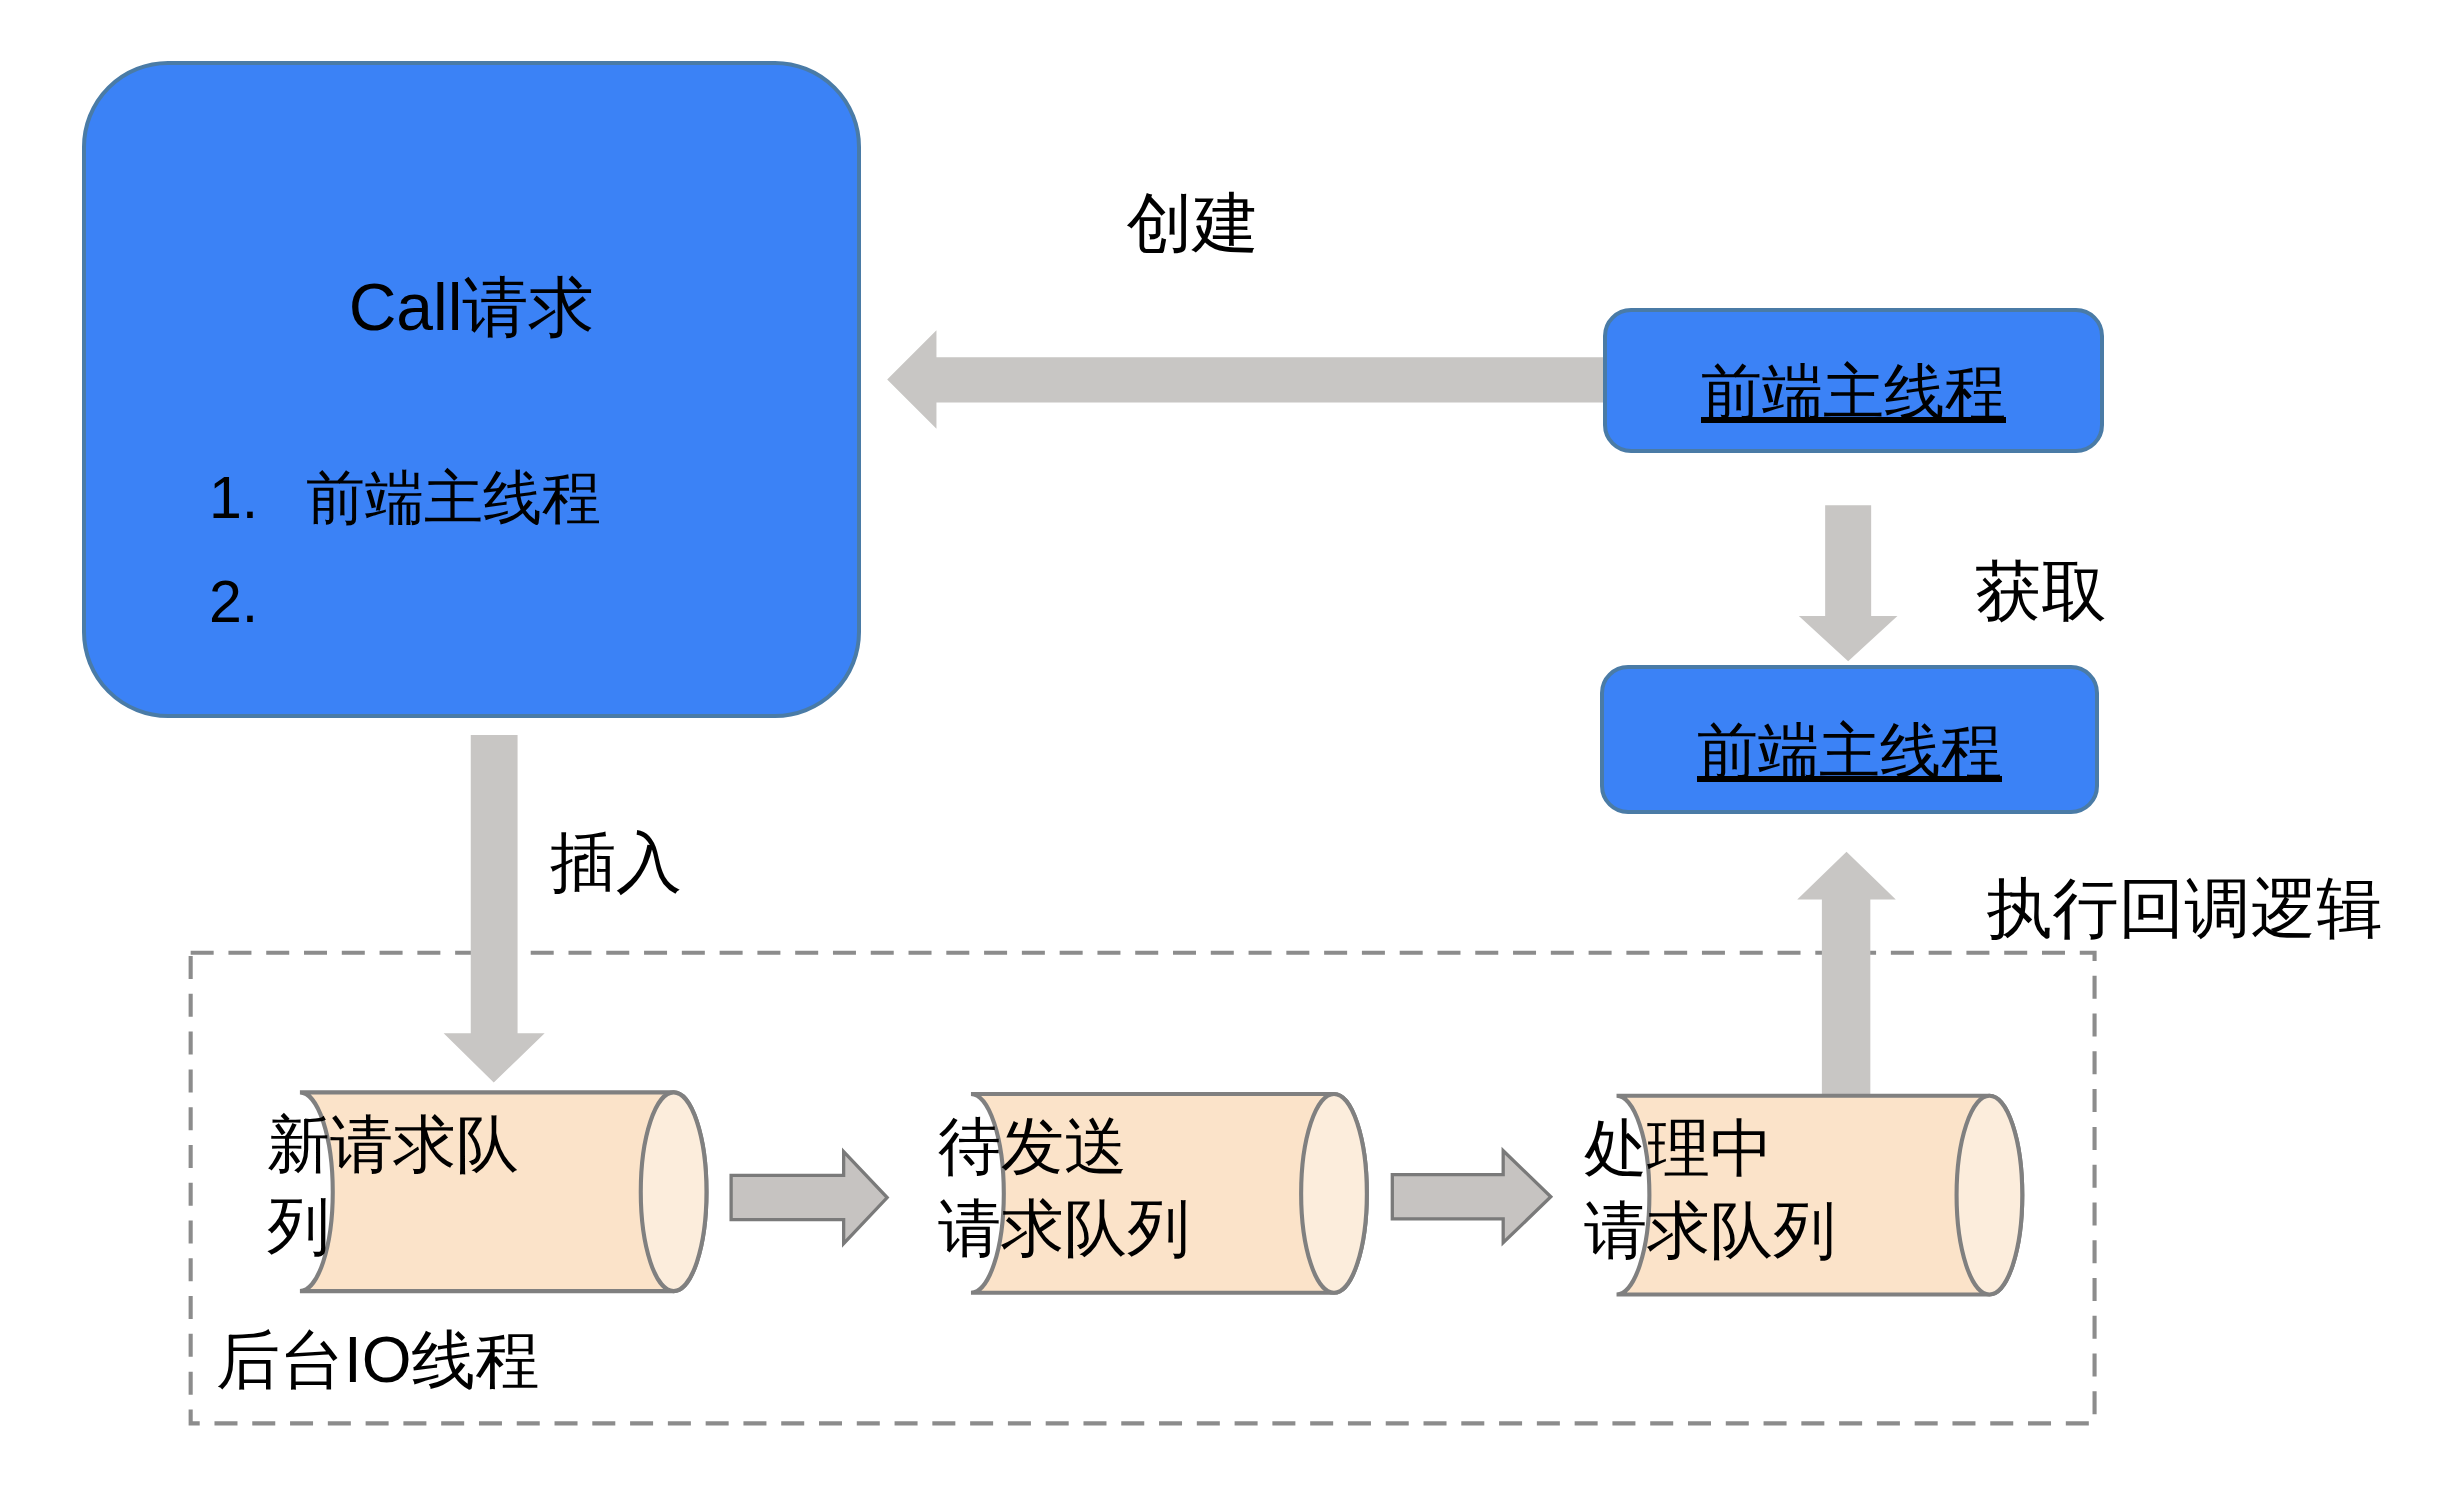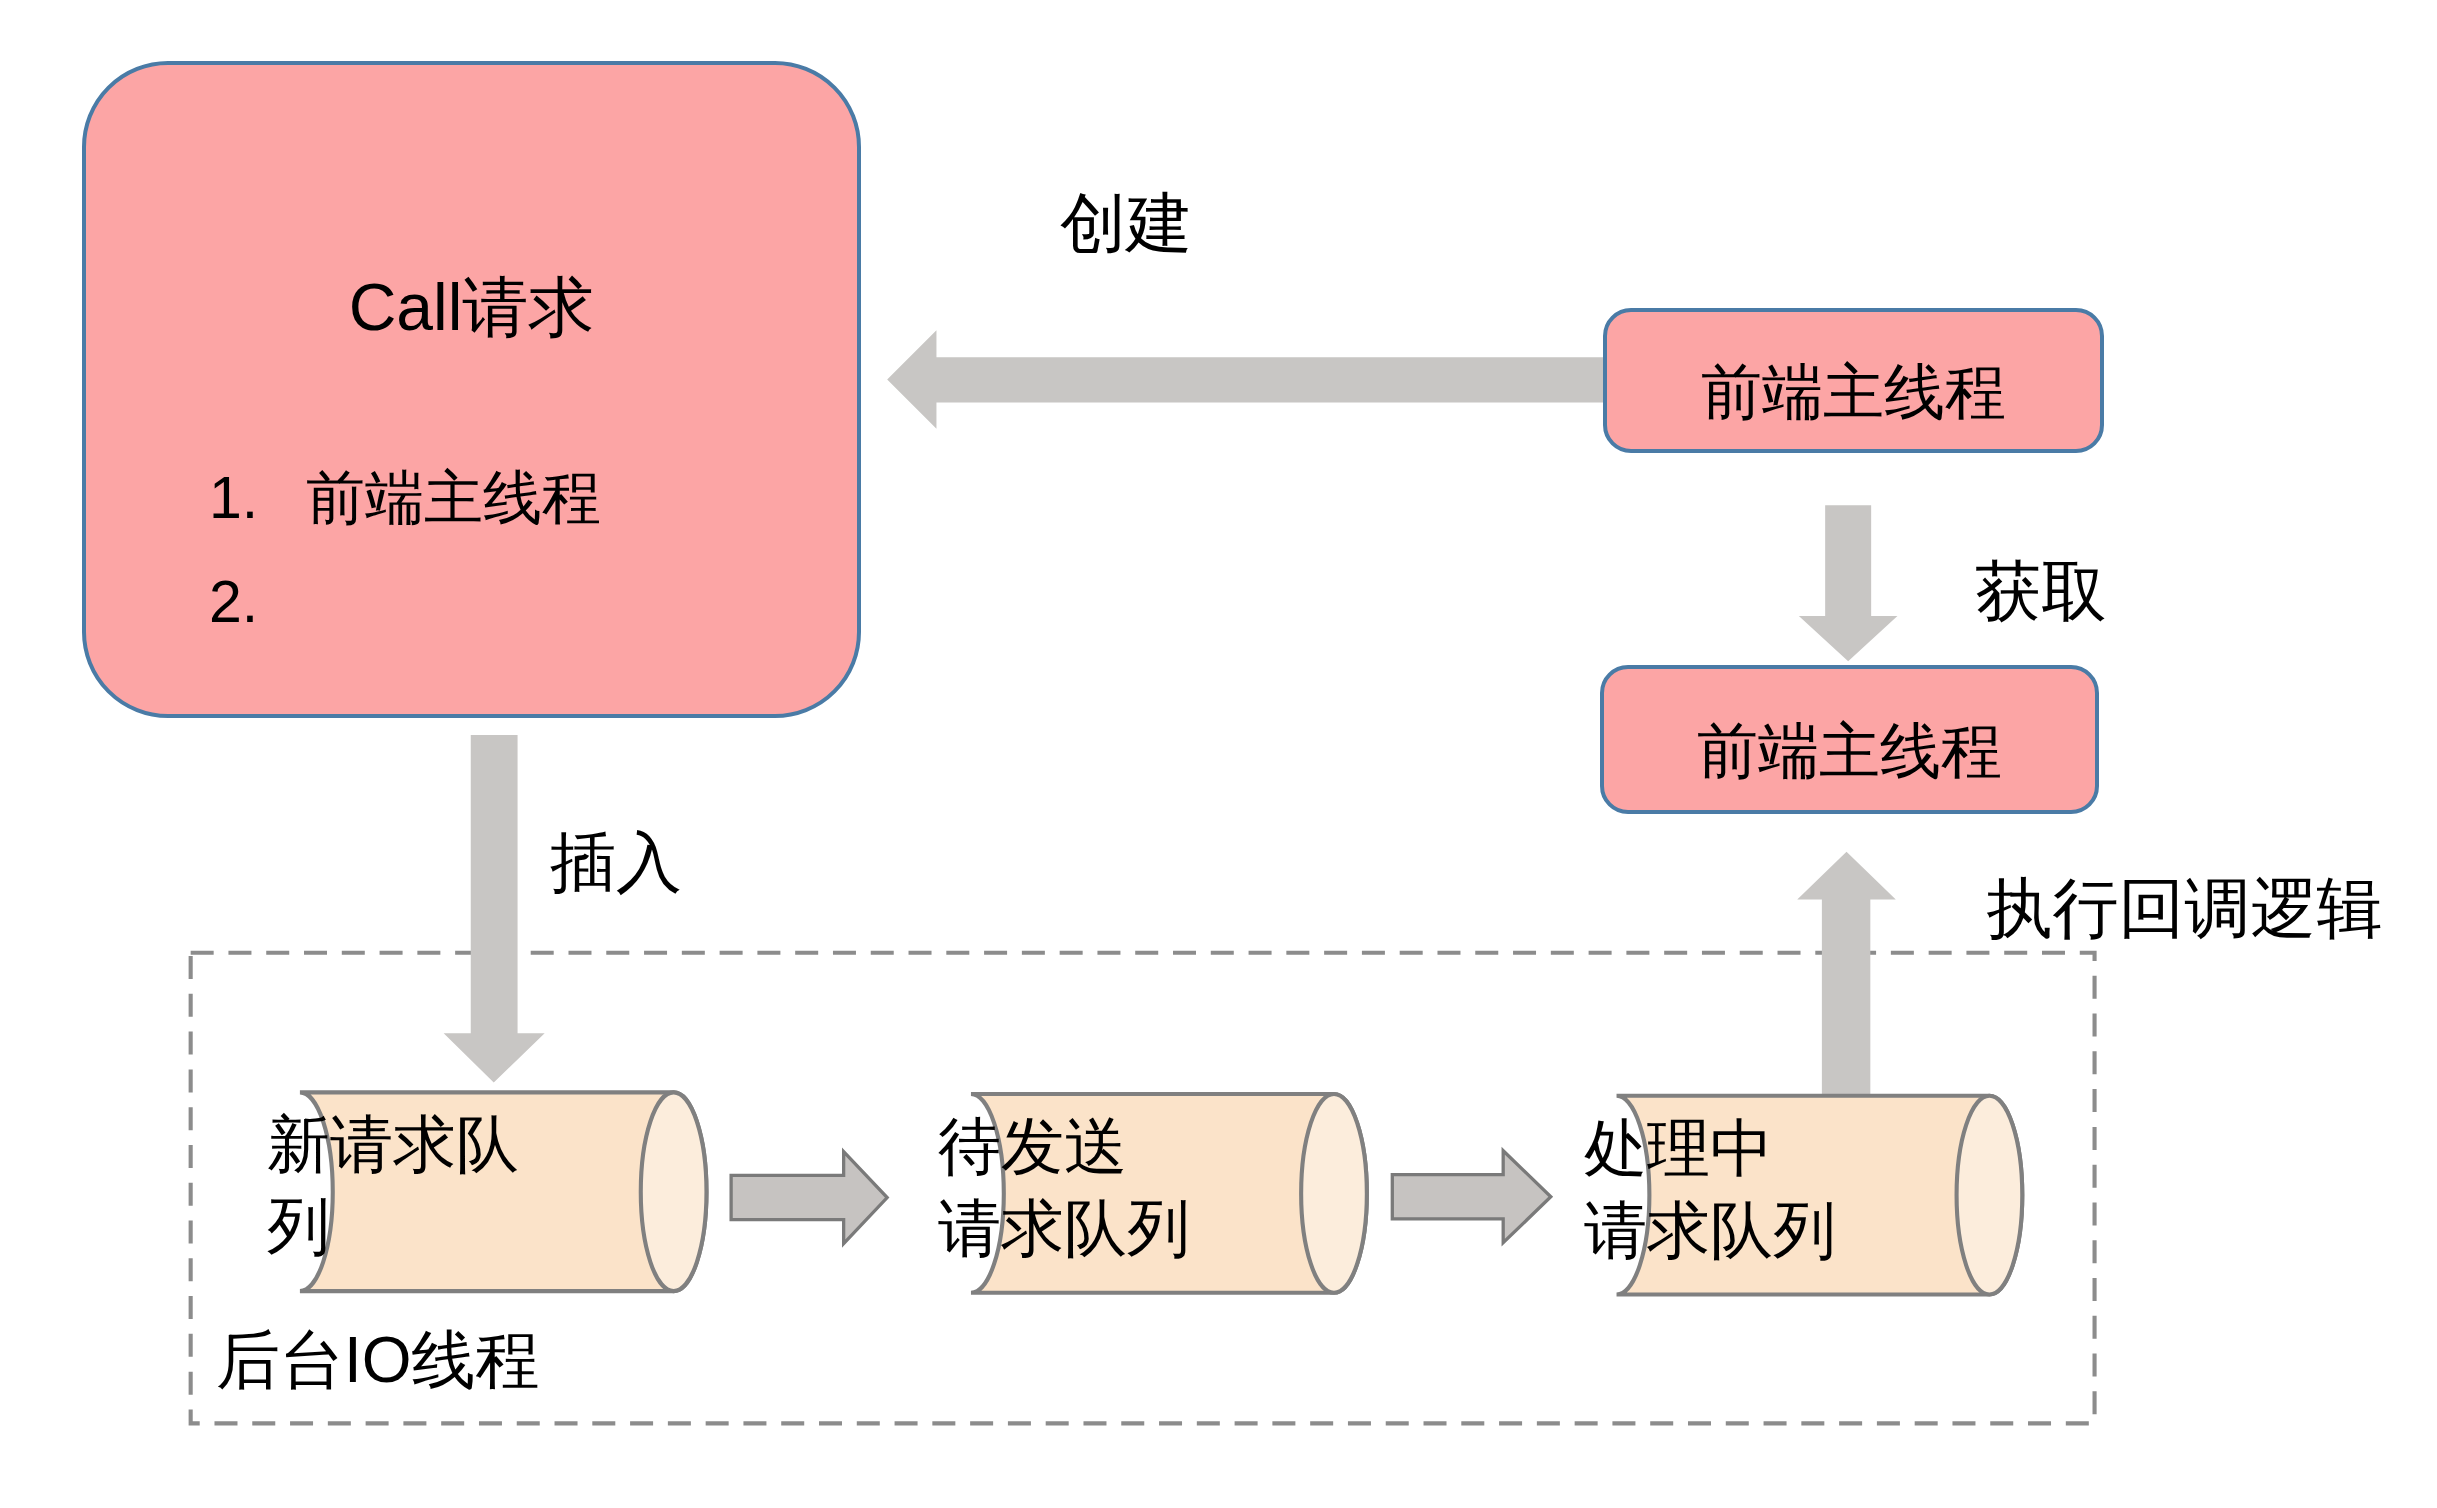--- a/index.html
+++ b/index.html
@@ -20,26 +20,27 @@
   }
   .layer {
     position: absolute;
     left: 0; top: 0;
     width: 2438px;
     height: 1508px;
   }
   
   .blue-box {
     position: absolute;
-    background: #fca5a5;
+    background: #3b82f6;
     border: 4.1px solid #4a7ba6;
     box-sizing: border-box;
     display: flex;
     align-items: center;
     justify-content: center;
+    text-decoration: underline;
   }
   .call-box {
     left: 82px; top: 61px;
     width: 779px; height: 657px;
     border-radius: 86px;
     display: block;
   }
   .call-box-title {
     position: absolute;
     left: 0; top: 205px;
@@ -78,21 +79,21 @@
     width: 499px; height: 149px;
     border-radius: 28px;
   }
   
   .flabel {
     position: absolute;
     font-size: 66px;
     line-height: 82px;
     white-space: nowrap;
   }
-  .lbl-create  { left: 1060px; top: 182px; width: 329px; }
+  .lbl-create  { left: 1028px; top: 182px; width: 329px; text-align: center; }
   .lbl-get     { left: 1918px; top: 550px; width: 246px; text-align: center; }
   .lbl-insert  { left: 493px;  top: 821px; width: 246px; text-align: center; }
   .lbl-exec    { left: 1938px; top: 867px; width: 493px; text-align: center; }
   .lbl-iothread{ left: 216px;  top: 1319px; font-size: 64px; }
   
   .queue-text {
     position: absolute;
     font-size: 63px;
     line-height: 82px;
     text-align: left;

